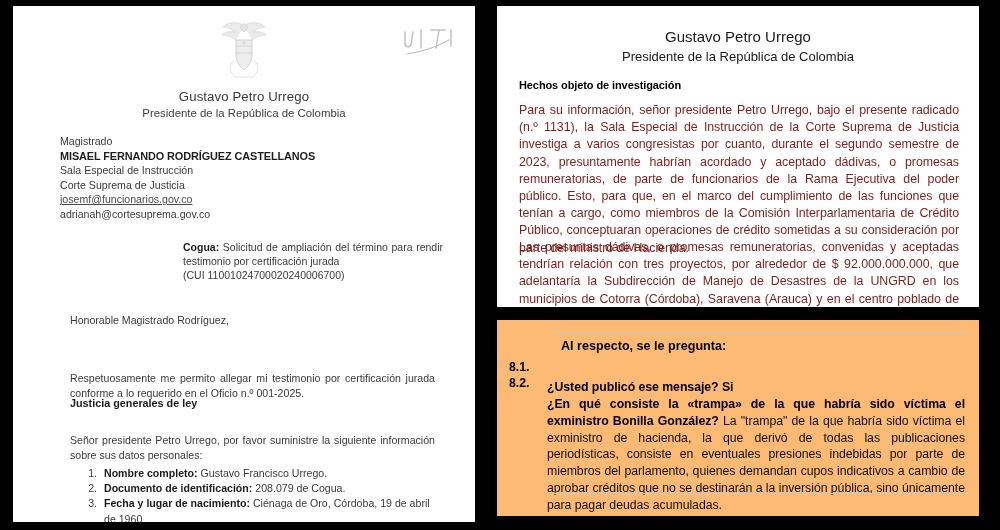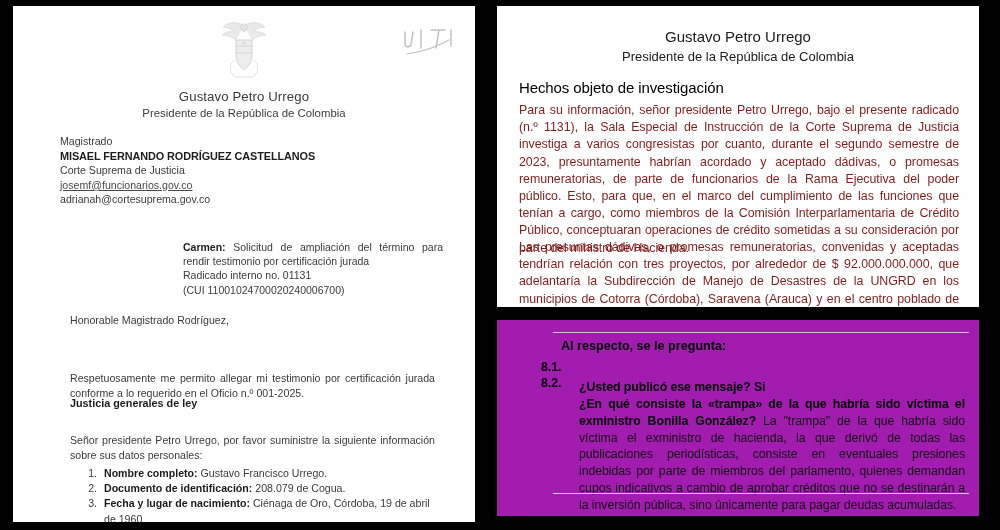--- a/index.html
+++ b/index.html
@@ -188,22 +188,22 @@
     left: 0; right: 0;
     top: 43px;
     text-align: center;
     font-size: 13px;
     color: #1a1a1a;
   }
   .rt-head {
     position: absolute;
     left: 22px;
     top: 73px;
-    font-size: 15px;
-    font-weight: normal;
+    font-size: 11px;
+    font-weight: bold;
     color: #000;
     letter-spacing: -.1px;
   }
   .rt-para {
     position: absolute;
     left: 22px;
     right: 20px;
     font-size: 12.4px;
     line-height: 17.2px;
     color: #7f1d1d;
@@ -212,21 +212,21 @@
   }
   #rt-para-1 { top: 96px; }
   #rt-para-2 { top: 233px; }
 
   
   #right-bottom-panel {
     left: 497px;
     top: 320px;
     width: 482px;
     height: 196px;
-    background: #a21caf;
+    background: #fdba74;
     color: #111111;
   }
   .rb-rule {
     position: absolute;
     left: 56px;
     right: 10px;
     height: 1px;
     background: #c9c9c9;
   }
   #rb-rule-top { top: 12px; }
@@ -235,21 +235,21 @@
   .rb-head {
     position: absolute;
     left: 64px;
     top: 19px;
     font-size: 12.6px;
     font-weight: bold;
     color: #000;
   }
   .q-row {
     position: absolute;
-    left: 44px;
+    left: 12px;
     right: 14px;
     display: flex;
   }
   #q-row-1 { top: 40px; }
   #q-row-2 { top: 56px; }
   .q-num {
     width: 38px;
     flex: 0 0 38px;
     font-size: 12.3px;
     font-weight: bold;
@@ -307,29 +307,29 @@
           </g>
         </svg>
       </div>
 
       <div class="doc-title">Gustavo Petro Urrego</div>
       <div class="doc-subtitle">Presidente de la República de Colombia</div>
 
       <div class="addr-block">
         <div>Magistrado</div>
         <div class="strong">MISAEL FERNANDO RODRÍGUEZ CASTELLANOS</div>
+        <div>Sala Especial de Instrucción</div>
         <div>Corte Suprema de Justicia</div>
         <div class="mail-link">josemf@funcionarios.gov.co</div>
         <div>adrianah@cortesuprema.gov.co</div>
       </div>
 
       <div class="asunto-block">
-        <span><b>Carmen:</b>
+        <span><b>Cogua:</b>
         <span>Solicitud de ampliación del término para rendir testimonio por certificación jurada</span></span>
-        <span class="plain">Radicado interno no. 01131</span>
         <span class="plain">(CUI 11001024700020240006700)</span>
       </div>
 
       <div class="salute">Honorable Magistrado Rodríguez,</div>
       <div class="para-1">Respetuosamente me permito allegar mi testimonio por certificación jurada conforme a lo requerido en el Oficio n.º 001-2025.</div>
       <div class="sec-head">Justicia generales de ley</div>
       <div class="para-2">Señor presidente Petro Urrego, por favor suministre la siguiente información sobre sus datos personales:</div>
 
       <ol class="num-list">
         <li>

